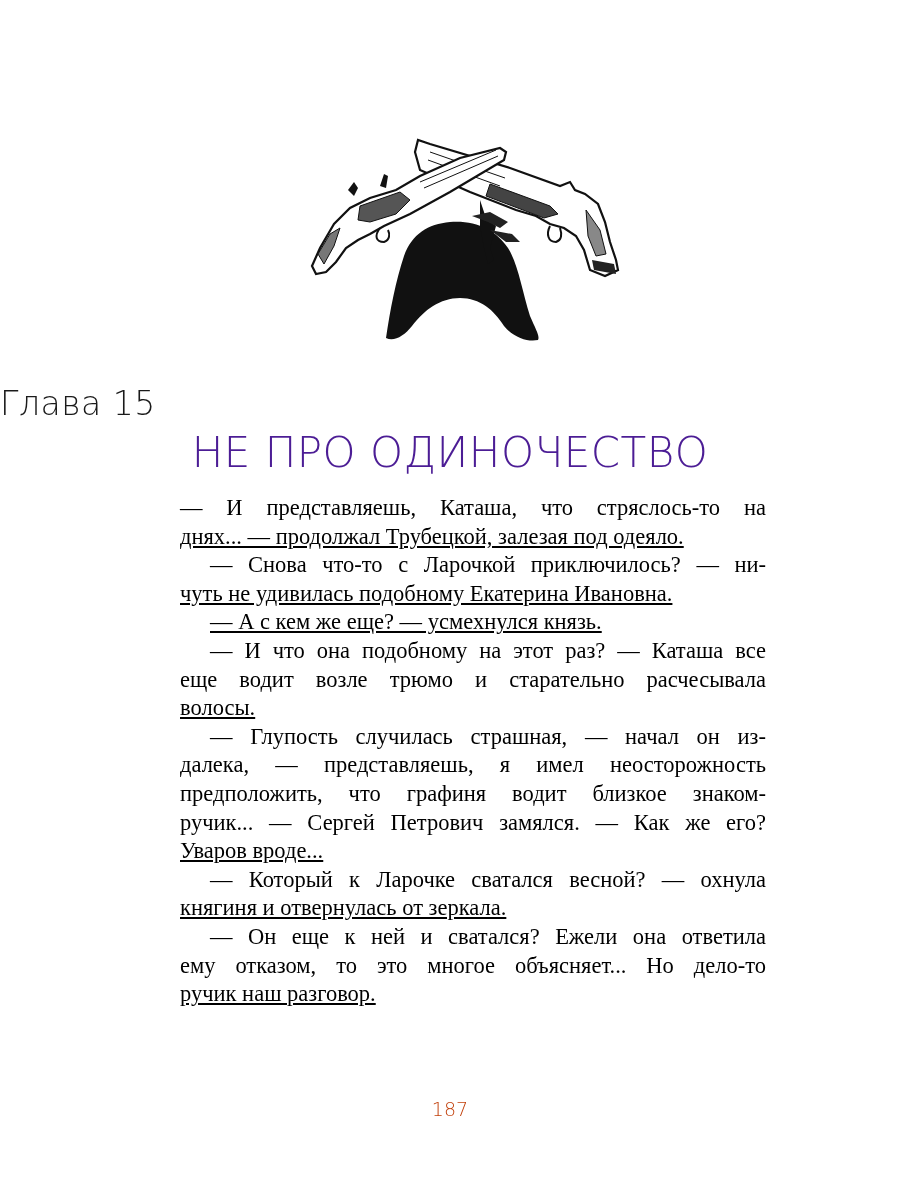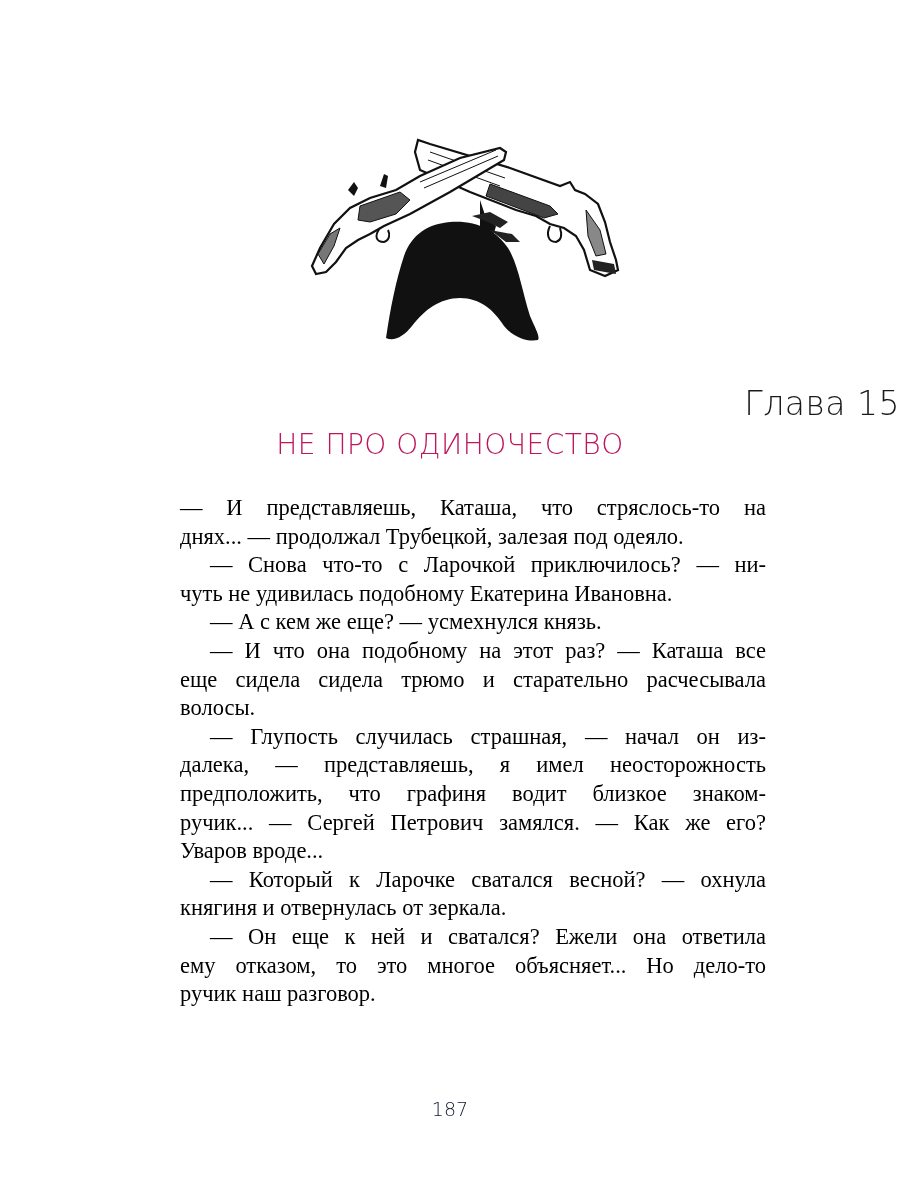--- a/index.html
+++ b/index.html
@@ -3,40 +3,40 @@
 <meta charset="utf-8">
 <style>
   html, body { margin: 0; padding: 0; }
   body {
     width: 900px; height: 1200px; background: #ffffff; position: relative;
     overflow: hidden; color: #1a1a1a;
   }
   .page { position: absolute; left: 0; top: 0; width: 900px; height: 1200px; }
   .illustration { position: absolute; left: 300px; top: 130px; width: 330px; height: 215px; }
   .chapter-num {
-    position: absolute; left: 0; width: 900px; top: 384px; text-align: right;
+    position: absolute; left: 0; width: 900px; top: 384px; text-align: left;
     font-family: "DejaVu Sans", sans-serif; font-size: 33px; font-weight: 300;
     color: #1a1a1a; letter-spacing: 0.5px;
   }
   .chapter-title {
     position: absolute; left: 0; width: 900px; top: 428px; text-align: center;
-    font-family: "DejaVu Sans", sans-serif; font-size: 28px; font-weight: 300;
-    color: #be185d; letter-spacing: 0.5px;
+    font-family: "DejaVu Sans", sans-serif; font-size: 42px; font-weight: 300;
+    color: #4c1d95; letter-spacing: 0.5px;
   }
   .body-text {
     position: absolute; left: 180px; top: 494px; width: 586px;
     font-family: "Liberation Serif", serif; font-size: 22.5px; line-height: 28.6px;
     color: #000000;
   }
   .line { white-space: nowrap; display: block; text-align: justify; text-align-last: justify; height: 28.6px; }
   .line.indent { padding-left: 30px; }
-  .line.last { text-align-last: left; }
+  .line.last { text-align-last: left; text-decoration: underline; }
   .page-number {
     position: absolute; left: 0; width: 900px; top: 1098px; text-align: center;
-    font-family: "DejaVu Sans", sans-serif; font-size: 19px; font-weight: 300; color: #0f172a;
+    font-family: "DejaVu Sans", sans-serif; font-size: 19px; font-weight: 300; color: #c2410c;
   }
 </style>
 </head>
 <body>
 
 <div class="page">
 
   <svg class="illustration" viewBox="0 0 330 215" xmlns="http://www.w3.org/2000/svg">
 
     <g>
@@ -71,21 +71,21 @@
   <div class="chapter-num">Глава 15</div>
   <div class="chapter-title">НЕ ПРО ОДИНОЧЕСТВО</div>
 
   <div class="body-text">
     <span class="line">— И представляешь, Каташа, что стряслось-то на</span>
     <span class="line last">днях... — продолжал Трубецкой, залезая под одеяло.</span>
     <span class="line indent">— Снова что-то с Ларочкой приключилось? — ни-</span>
     <span class="line last">чуть не удивилась подобному Екатерина Ивановна.</span>
     <span class="line indent last">— А с кем же еще? — усмехнулся князь.</span>
     <span class="line indent">— И что она подобному на этот раз? — Каташа все</span>
-    <span class="line">еще сидела сидела трюмо и старательно расчесывала</span>
+    <span class="line">еще водит возле трюмо и старательно расчесывала</span>
     <span class="line last">волосы.</span>
     <span class="line indent">— Глупость случилась страшная, — начал он из-</span>
     <span class="line">далека, — представляешь, я имел неосторожность</span>
     <span class="line">предположить, что графиня водит близкое знаком-</span>
     <span class="line">ручик... — Сергей Петрович замялся. — Как же его?</span>
     <span class="line last">Уваров вроде...</span>
     <span class="line indent">— Который к Ларочке сватался весной? — охнула</span>
     <span class="line last">княгиня и отвернулась от зеркала.</span>
     <span class="line indent">— Он еще к ней и сватался? Ежели она ответила</span>
     <span class="line">ему отказом, то это многое объясняет... Но дело-то</span>

